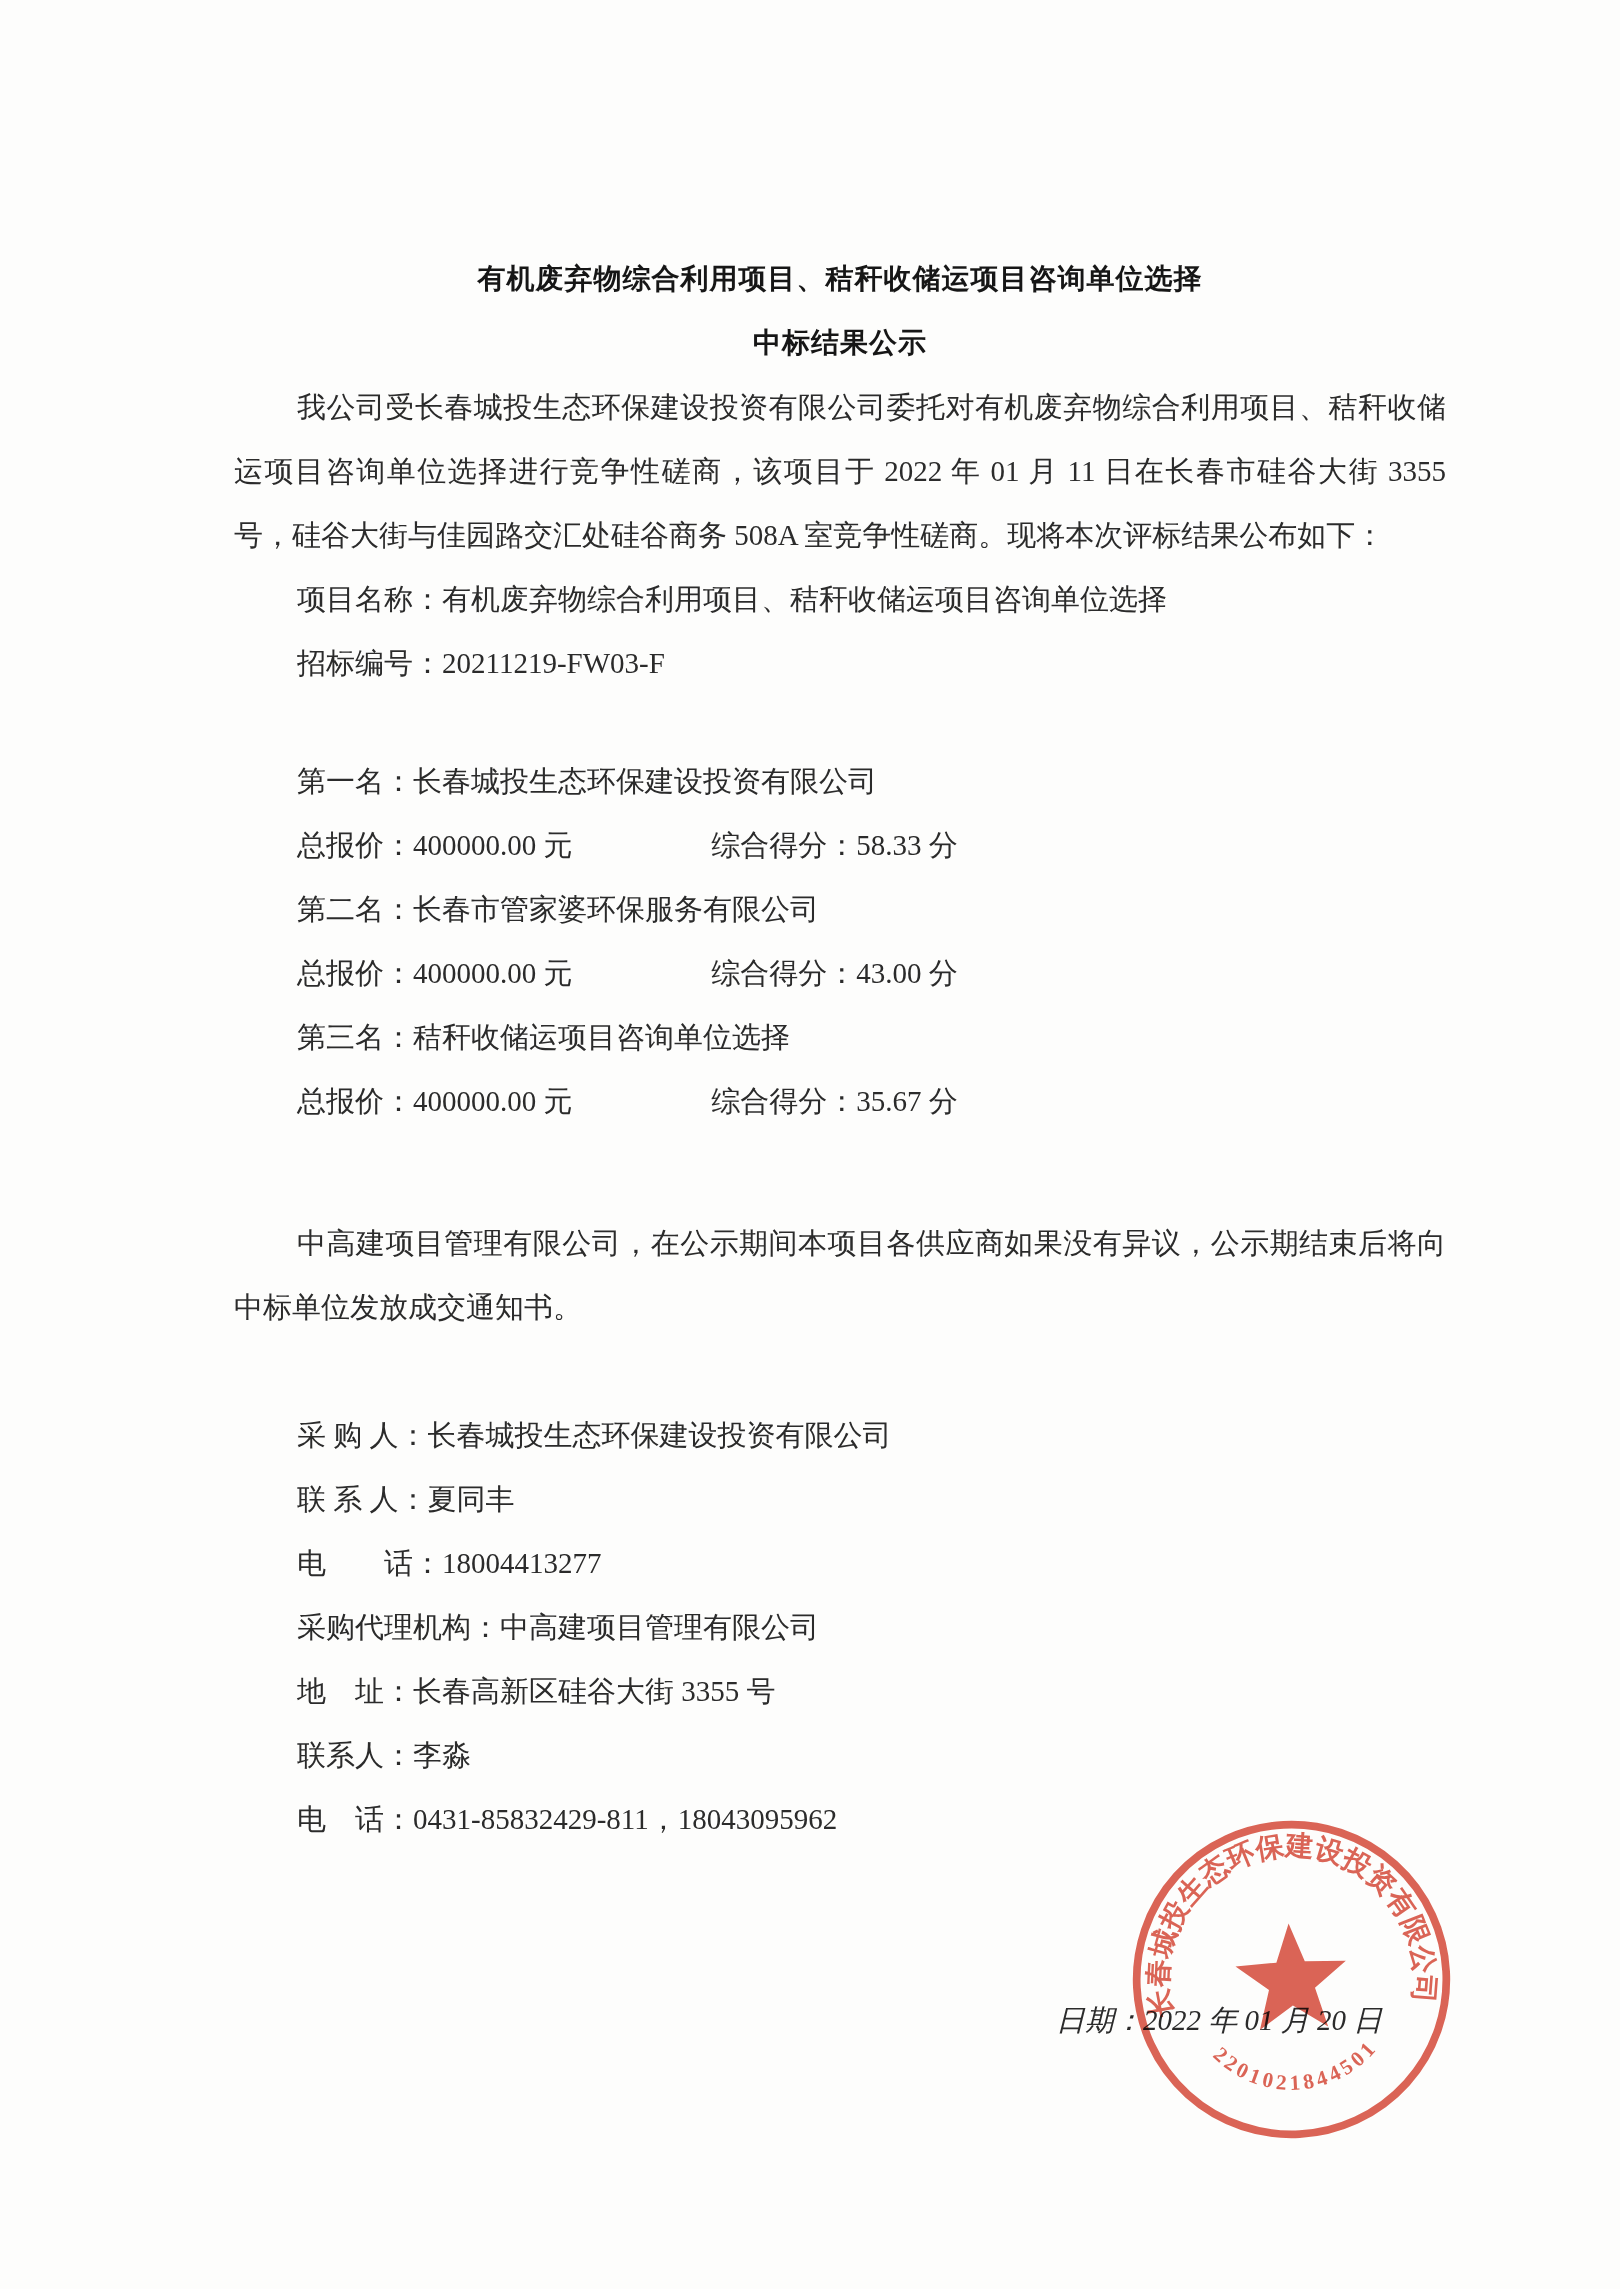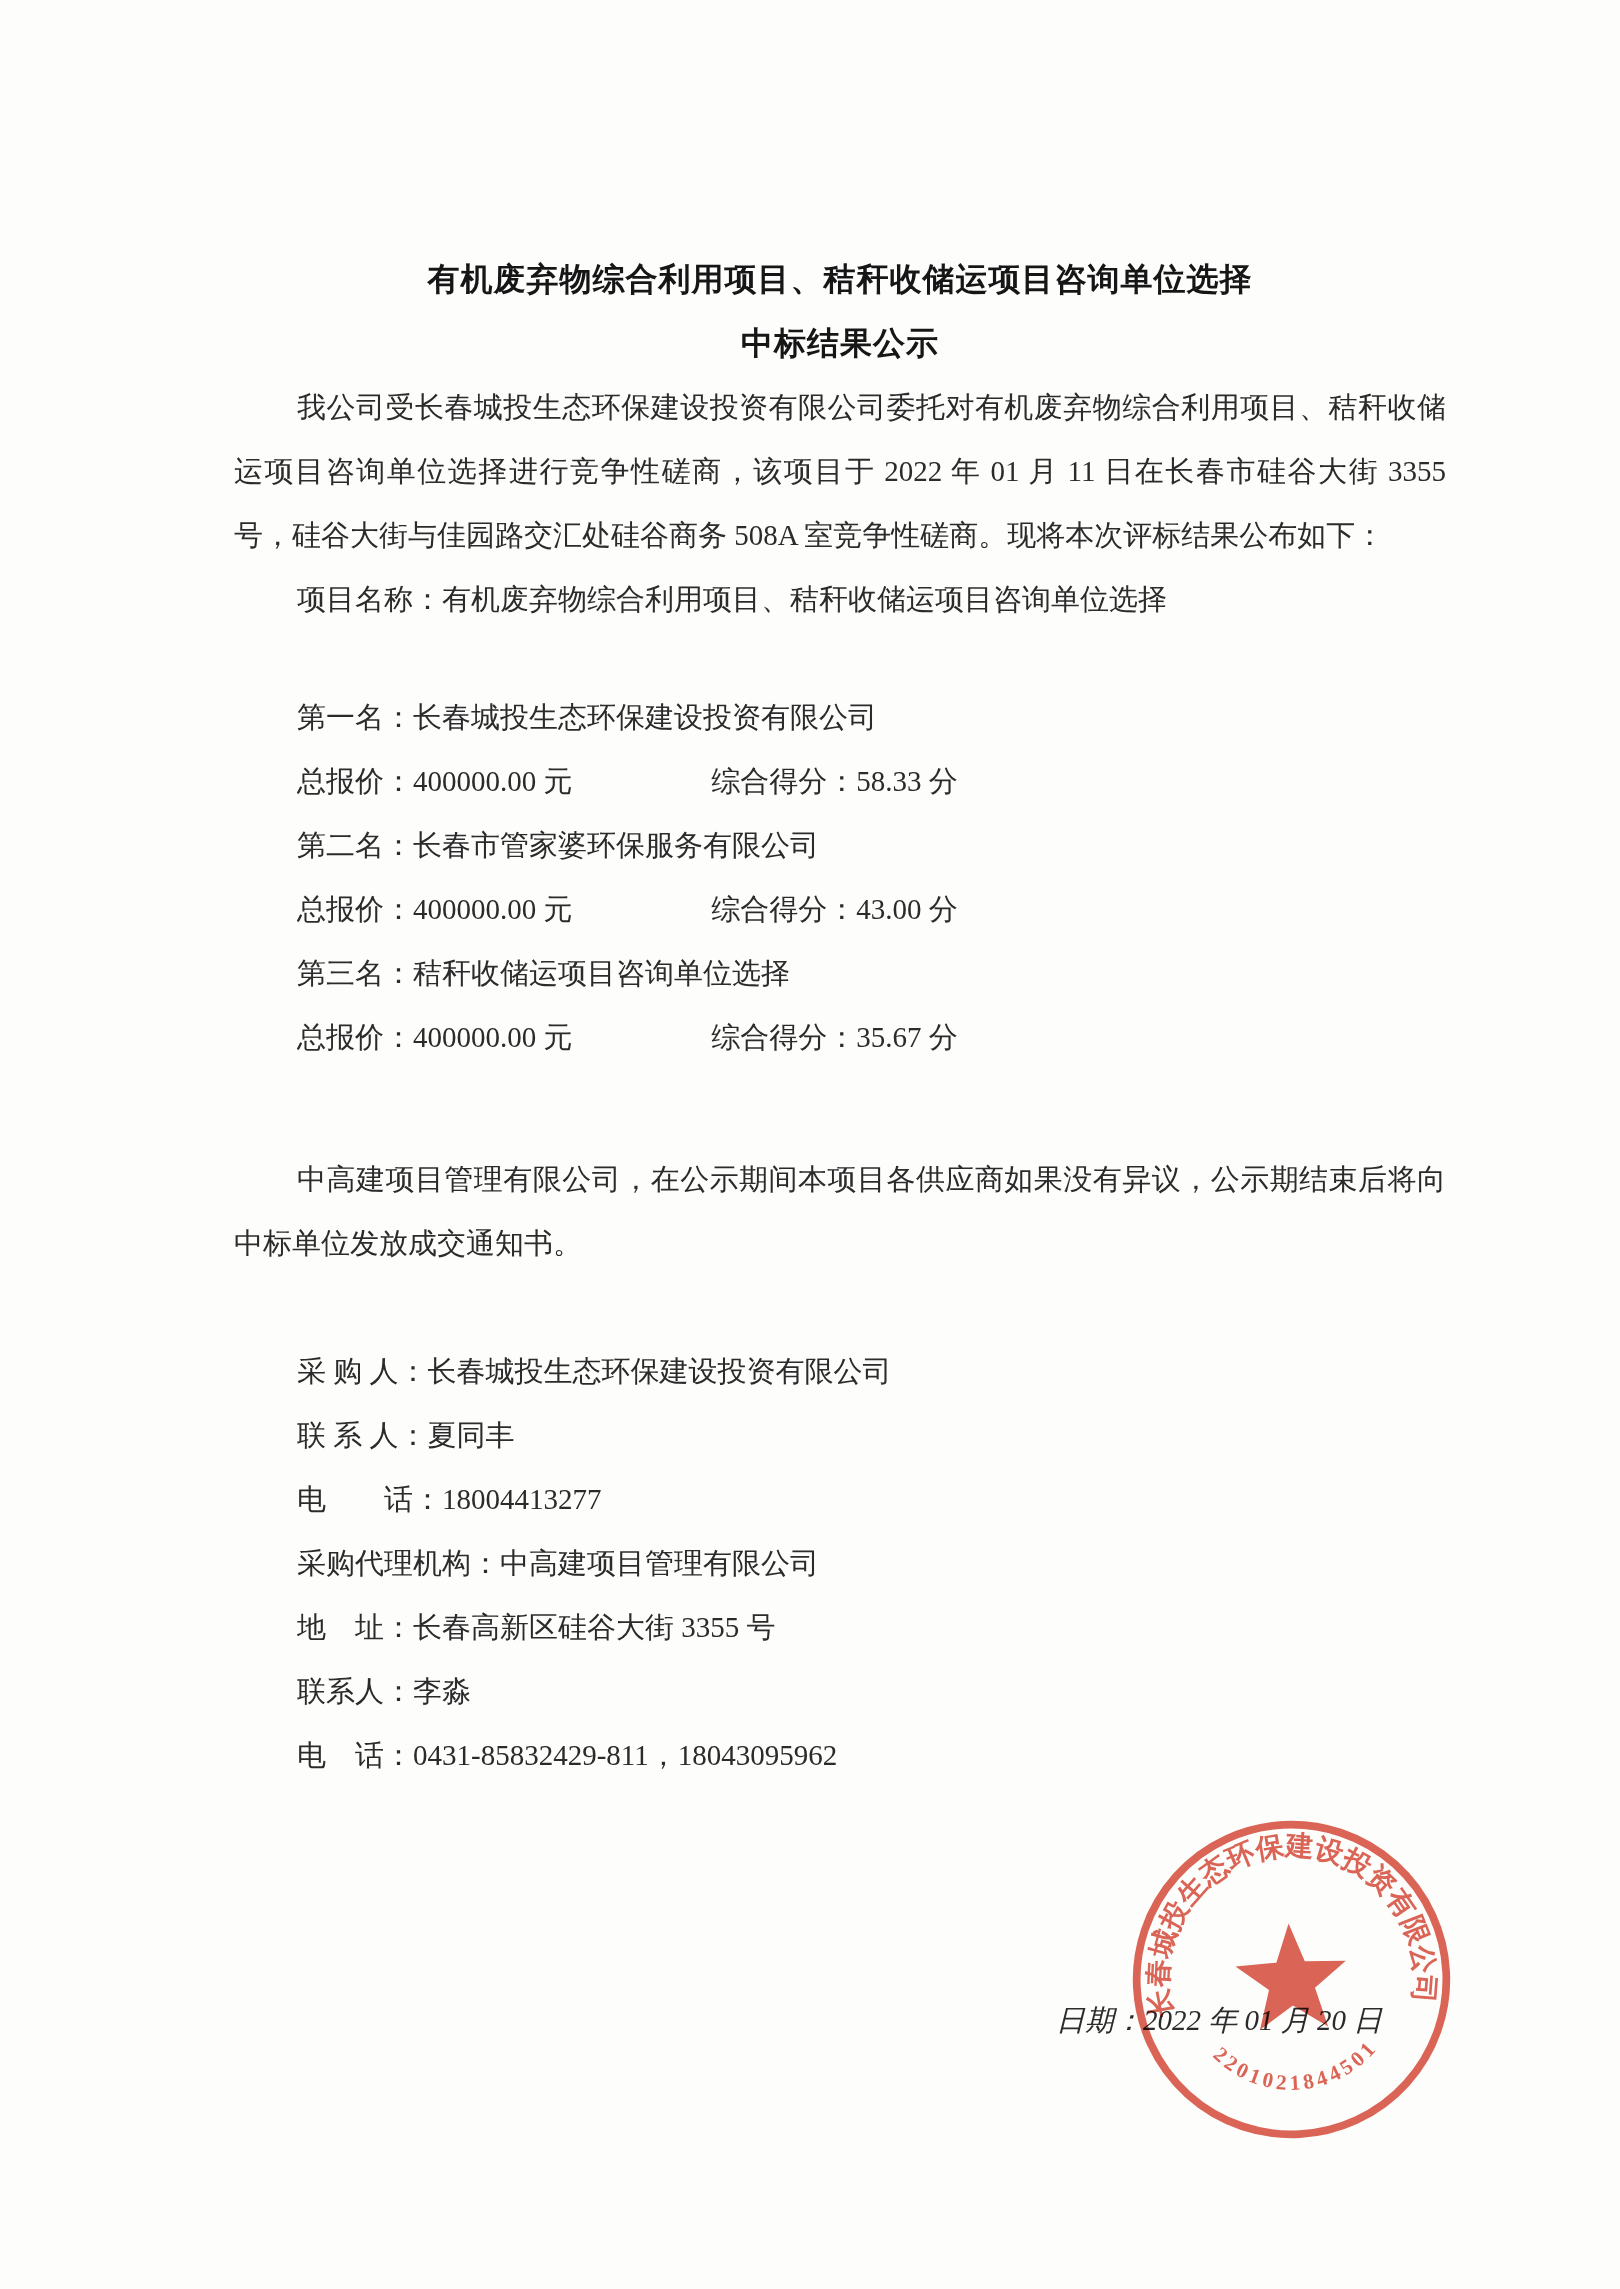--- a/index.html
+++ b/index.html
@@ -18,21 +18,21 @@
     font-size: 29px;
     line-height: 64px;
     overflow: hidden;
   }
   .content {
     padding: 247px 174px 0 234px;
   }
   .title {
     margin: 0;
     text-align: center;
-    font-size: 32px;
+    font-size: 28px;
     font-weight: bold;
     line-height: 64px;
     color: #161616;
     letter-spacing: 1px;
   }
   .para {
     margin: 0;
     text-align: justify;
     text-indent: 63px;
   }
@@ -82,20 +82,21 @@
 
 <div class="page">
   <div class="content">
 
     <h1 class="title">有机废弃物综合利用项目、秸秆收储运项目咨询单位选择</h1>
     <h1 class="title">中标结果公示</h1>
 
     <p class="para">我公司受长春城投生态环保建设投资有限公司委托对有机废弃物综合利用项目、秸秆收储运项目咨询单位选择进行竞争性磋商，该项目于 2022 年 01 月 11 日在长春市硅谷大街 3355 号，硅谷大街与佳园路交汇处硅谷商务 508A 室竞争性磋商。现将本次评标结果公布如下：</p>
 
     <p class="line ind">项目名称：有机废弃物综合利用项目、秸秆收储运项目咨询单位选择</p>
+    <p class="line ind">招标编号：20211219-FW03-F</p>
 
     <div class="sp55"></div>
 
     <p class="line ind">第一名：长春城投生态环保建设投资有限公司</p>
     <p class="line ind rank-detail">
       <span class="price-col">总报价：400000.00 元</span>
       <span>综合得分：58.33 分</span>
     </p>
 
     <p class="line ind">第二名：长春市管家婆环保服务有限公司</p>

